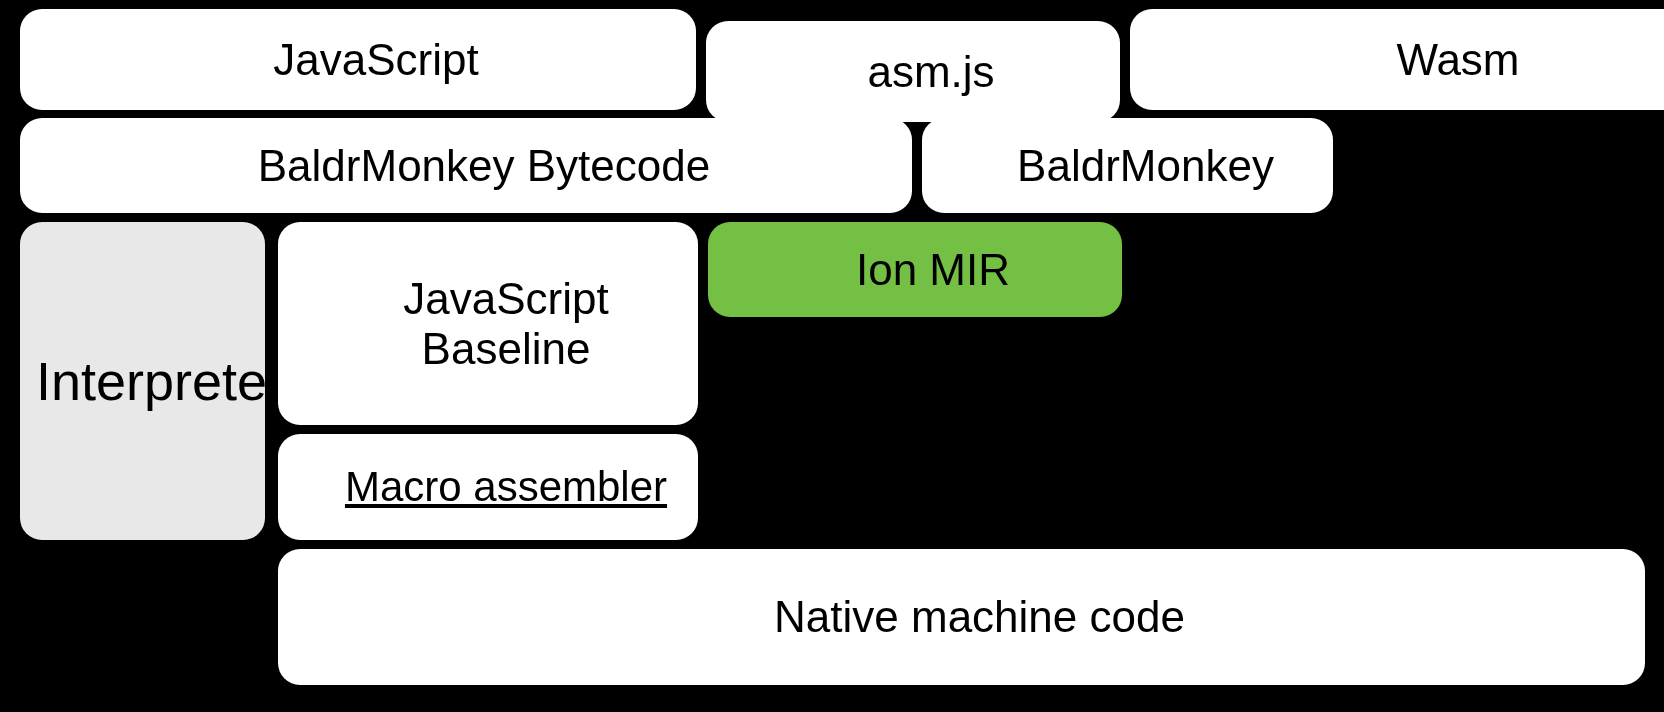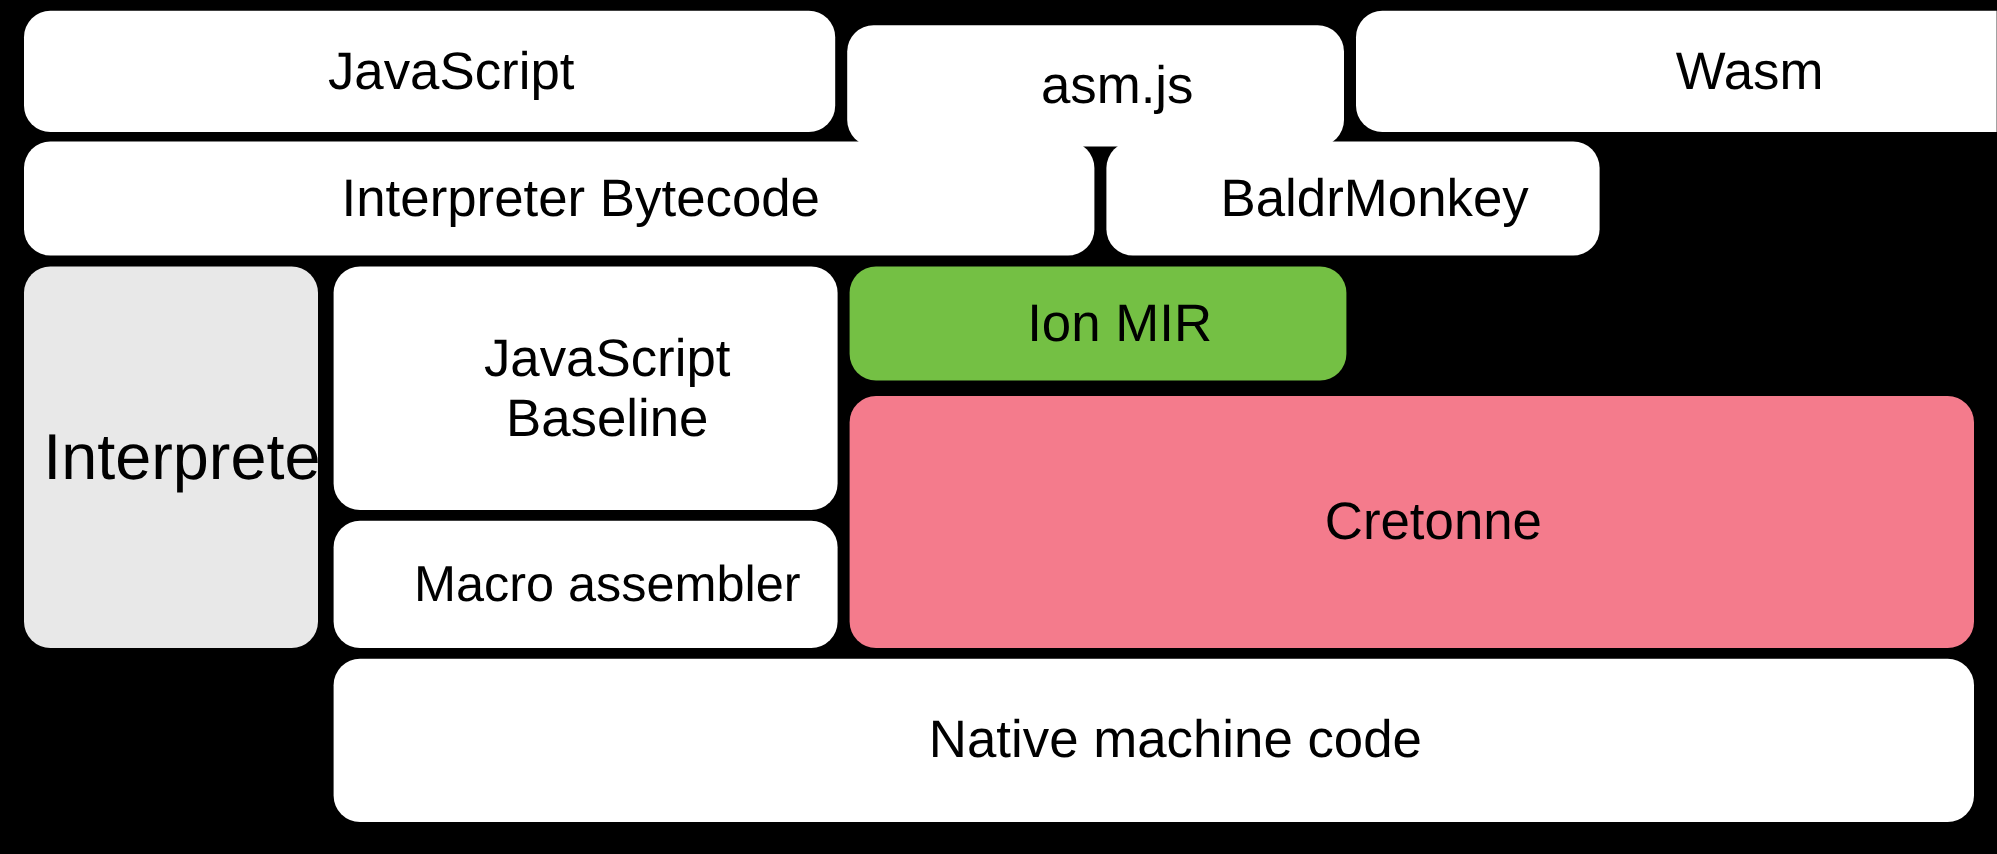--- a/index.html
+++ b/index.html
@@ -45,48 +45,47 @@
   #b-asmjs           { left: 706px;  top: 21px;   width: 414px;  height: 101px; }
   #b-wasm            { left: 1130px; top: 9px;   width: 620px;  height: 101px; }
 
   
   #b-js-bytecode     { left: 20px;   top: 118px; width: 892px;  height: 95px; }
   #b-baldrmonkey     { left: 922px;  top: 118px; width: 411px;  height: 95px; text-align: right; }
 
   
   #b-interpreter     { left: 20px;   top: 222px; width: 245px;  height: 318px; font-size: 54px; }
   #b-js-baseline     { left: 278px;  top: 222px; width: 420px;  height: 203px; }
-  #b-macro-assembler { left: 278px;  top: 434px; width: 420px;  height: 106px; font-size: 42px; }
+  #b-macro-assembler { left: 278px;  top: 434px; width: 420px;  height: 106px; font-size: 42px; text-decoration: underline; }
   #b-ion-mir         { left: 708px;  top: 222px; width: 414px;  height: 95px; }
   #b-cretonne        { left: 708px;  top: 330px; width: 937px;  height: 210px; }
 
   
   #b-native-code     { left: 278px;  top: 549px; width: 1367px; height: 136px; }
 </style>
 </head>
 <body>
 
 <div id="stage">
 
   <div class="box white" id="b-javascript">JavaScript</div>
 
   <div class="box white" id="b-asmjs">asm.js</div>
 
   <div class="box white" id="b-wasm">Wasm</div>
 
-  <div class="box white" id="b-js-bytecode">Interpreter Bytecode</div>
+  <div class="box white" id="b-js-bytecode">BaldrMonkey Bytecode</div>
 
   <div class="box white" id="b-baldrmonkey">BaldrMonkey</div>
 
   <div class="box gray" id="b-interpreter">Interpreter</div>
 
   <div class="box white" id="b-js-baseline">JavaScript
 Baseline</div>
 
   <div class="box white" id="b-macro-assembler">Macro assembler</div>
 
   <div class="box green" id="b-ion-mir">Ion MIR</div>
 
-  <div class="box pink" id="b-cretonne">Cretonne</div>
 
   <div class="box white" id="b-native-code">Native machine code</div>
 
 </div>
 
 </body></html>

